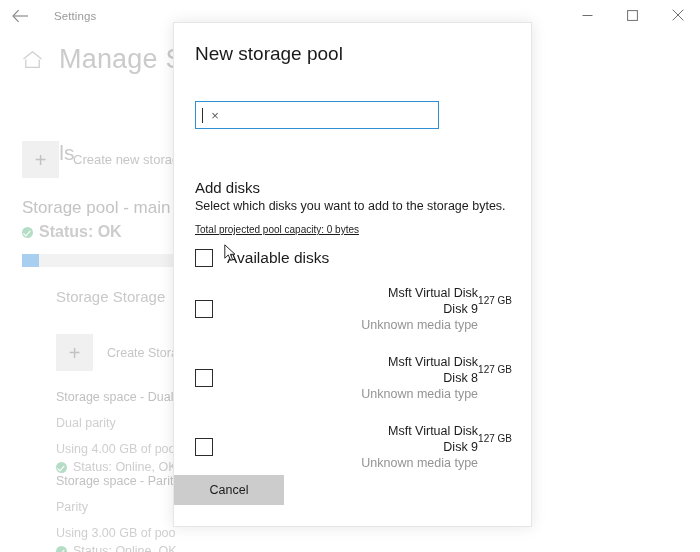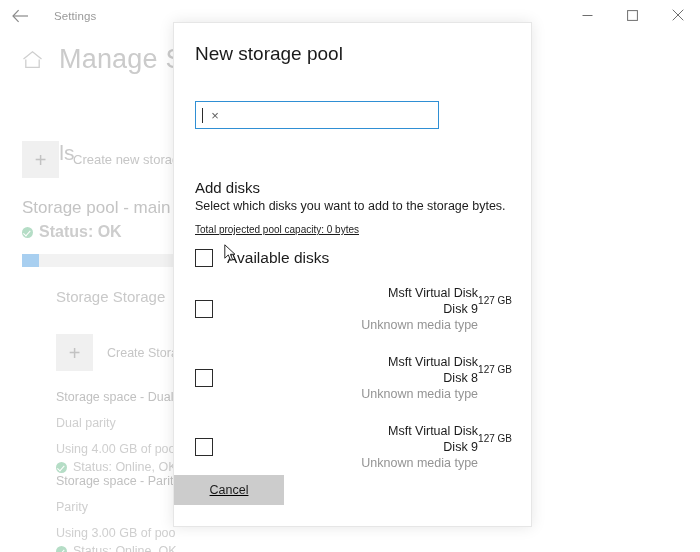--- a/index.html
+++ b/index.html
@@ -387,21 +387,20 @@
 
   
   .modal-footer {
     position: absolute;
     left: 0; right: 0;
     bottom: 21px;
     display: flex;
     justify-content: flex-start;
     gap: 12px;
     padding-right: 21px;
-    text-decoration: underline;
   }
   .btn {
     min-width: 110px;
     height: 30px;
     border: none;
     background: #cccccc;
     font-family: "Liberation Sans", sans-serif;
     font-size: 12.5px;
     color: #1b1b1b;
     padding: 0 12px;

